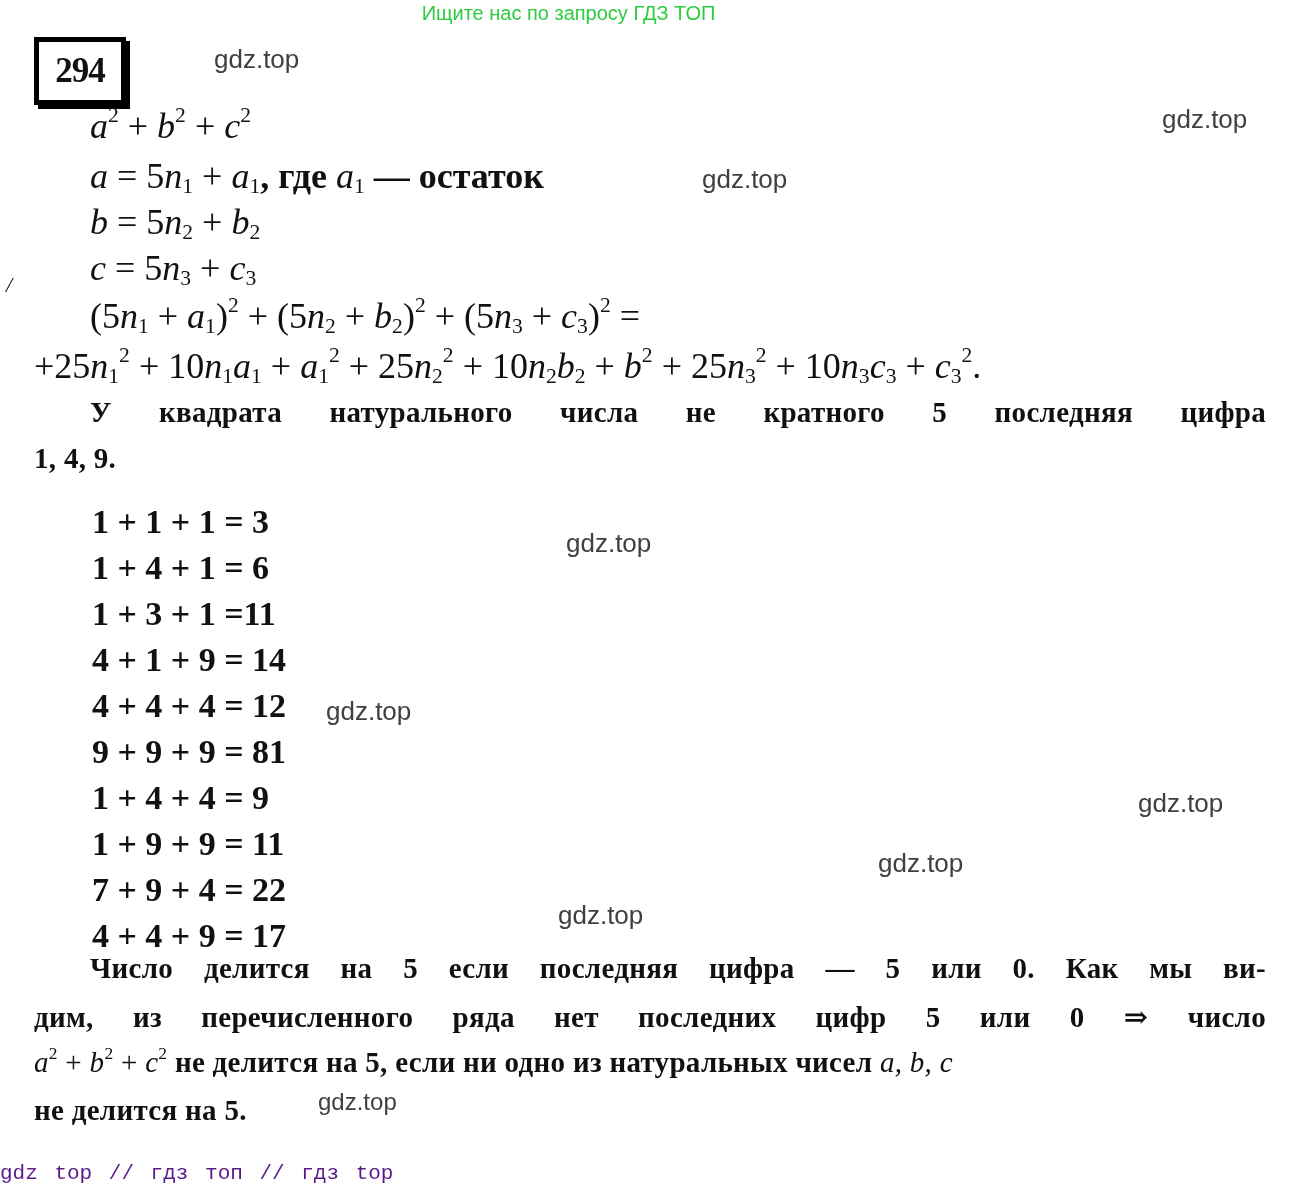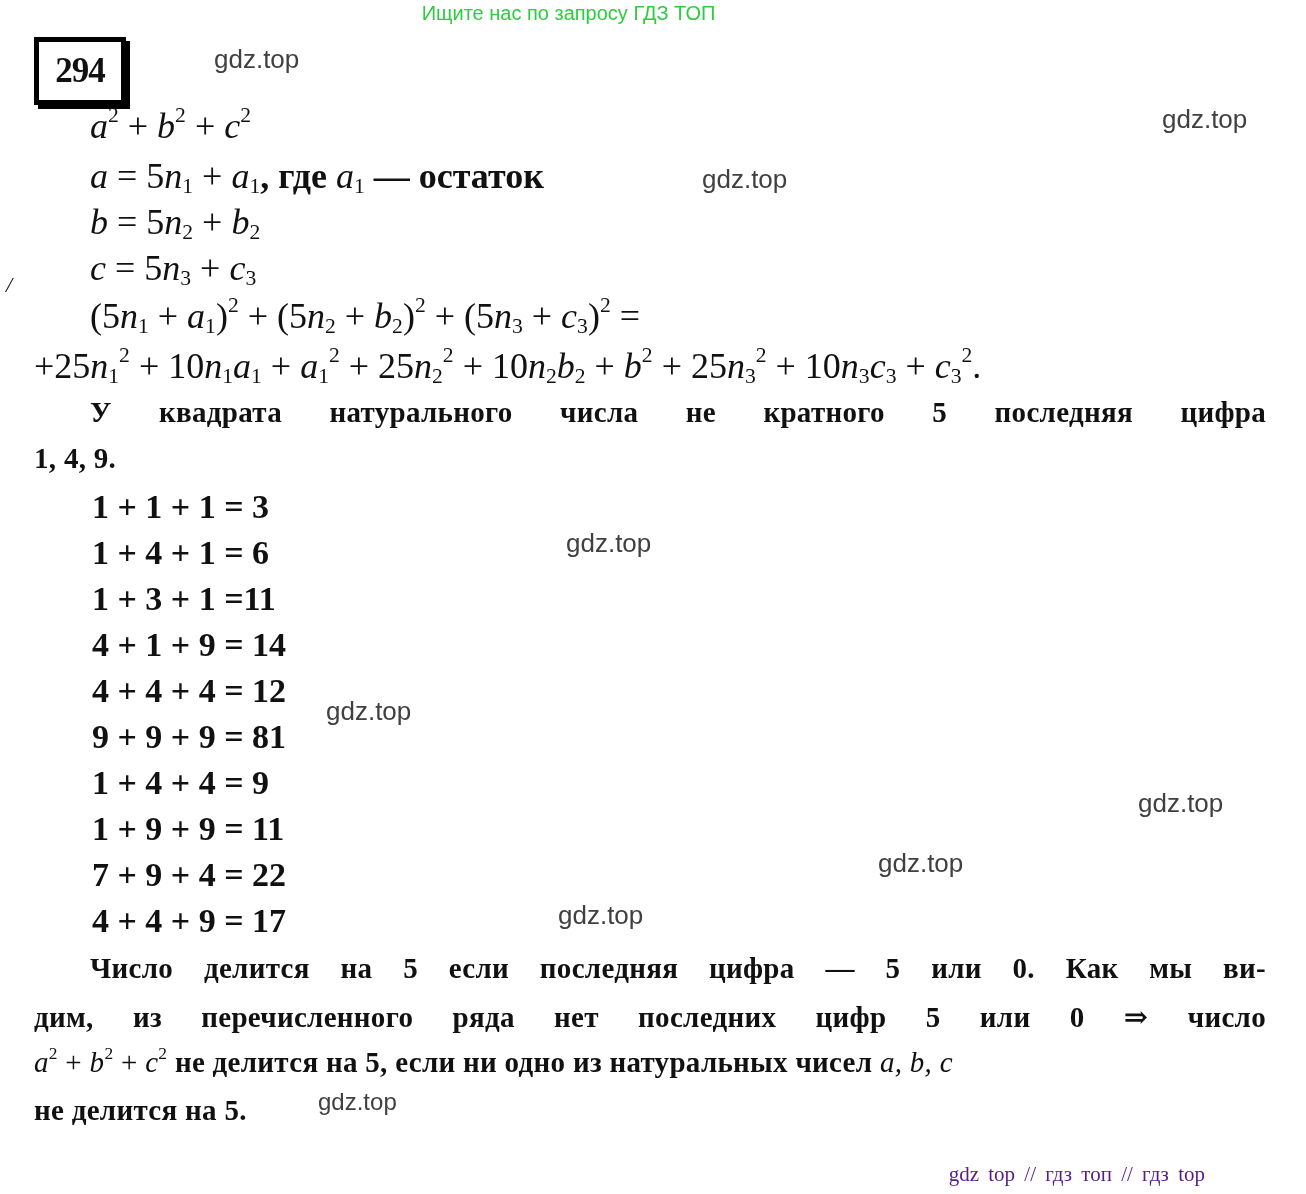--- a/index.html
+++ b/index.html
@@ -13,23 +13,23 @@
              border: 5px solid #000; box-shadow: 4px 4px 0 #000;
              display: flex; align-items: center; justify-content: center;
              font-weight: bold; font-size: 35px; letter-spacing: -1px; }
   .wm { font-family: "Liberation Sans", "DejaVu Sans", sans-serif; font-size: 26px; color: #404040; }
   .line { font-size: 36px; line-height: 40px; }
   .para { font-size: 29px; font-weight: bold; letter-spacing: 0.3px; }
   .bold { font-weight: bold; margin-top: 12px; }
   i.v { font-style: italic; }
   sup { font-size: 0.6em; vertical-align: 0.75em; line-height: 0; }
   sub { font-size: 0.6em; vertical-align: -0.25em; line-height: 0; }
-  .sum { font-size: 34px; font-weight: bold; left: 92px; }
-  .footer { left: 0; width: 1205px; top: 1162px; text-align: right;
-            font-family: Liberation Serif, serif;
+  .sum { font-size: 34px; font-weight: bold; left: 92px; margin-top: 15px; }
+  .footer { left: 0; width: 1205px; top: 1162px; text-align: left;
+            font-family: Liberation Mono, monospace;
             font-size: 21px; color: #5b1a8a; word-spacing: 4px; }
   .tick { left: 6px; top: 272px; font-size: 22px; font-style: italic; }
 </style>
 </head>
 <body>
 
 <div class="abs top-banner">Ищите нас по запросу ГДЗ ТОП</div>
 
 <div class="abs num-box">294</div>
 

